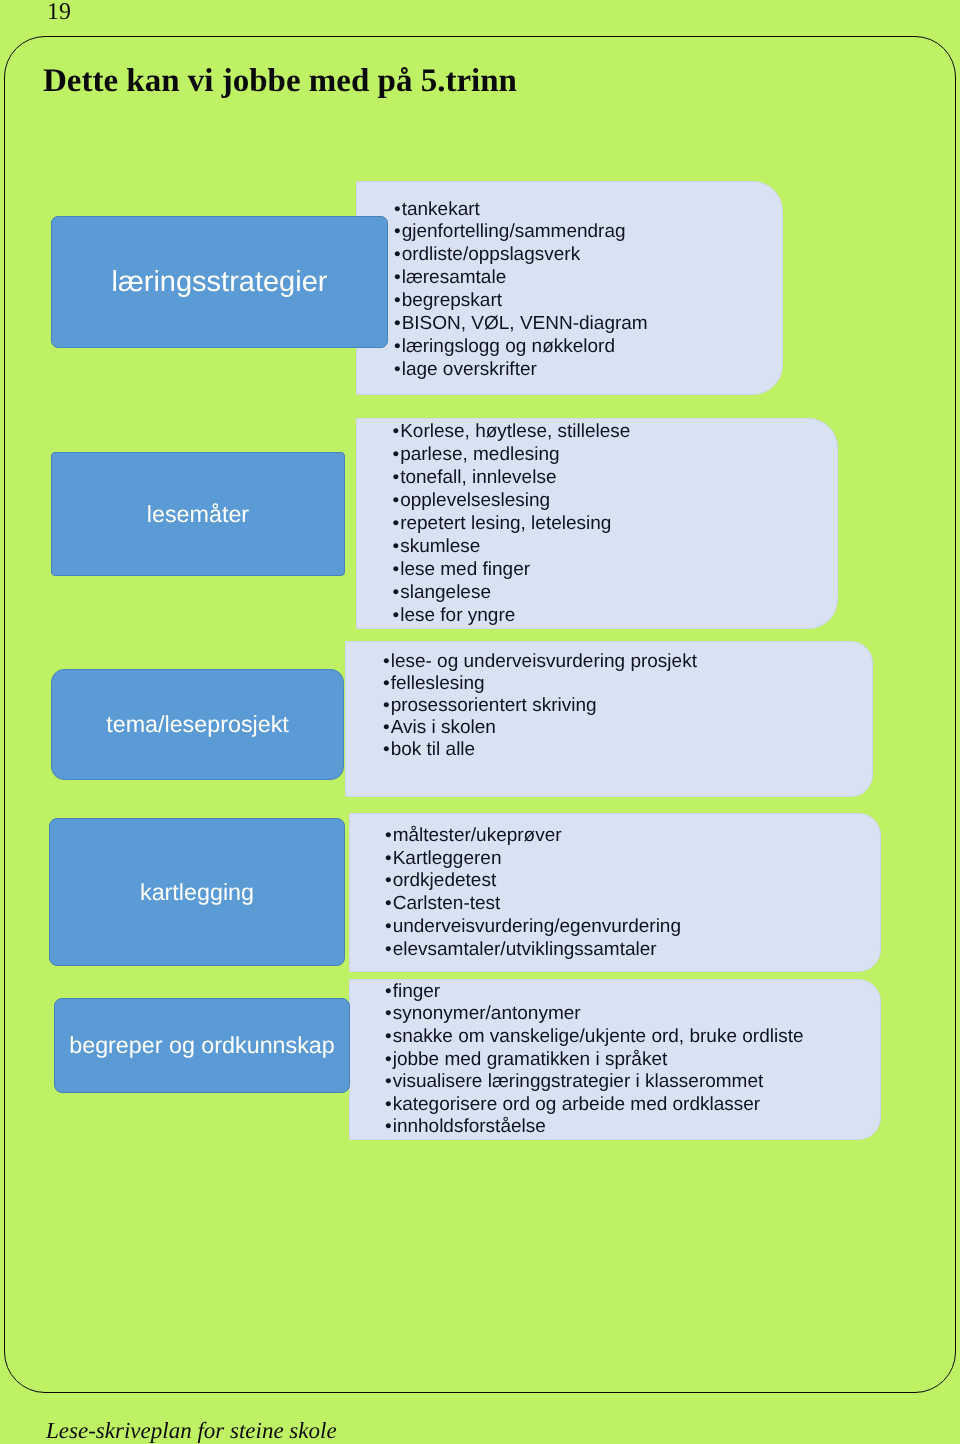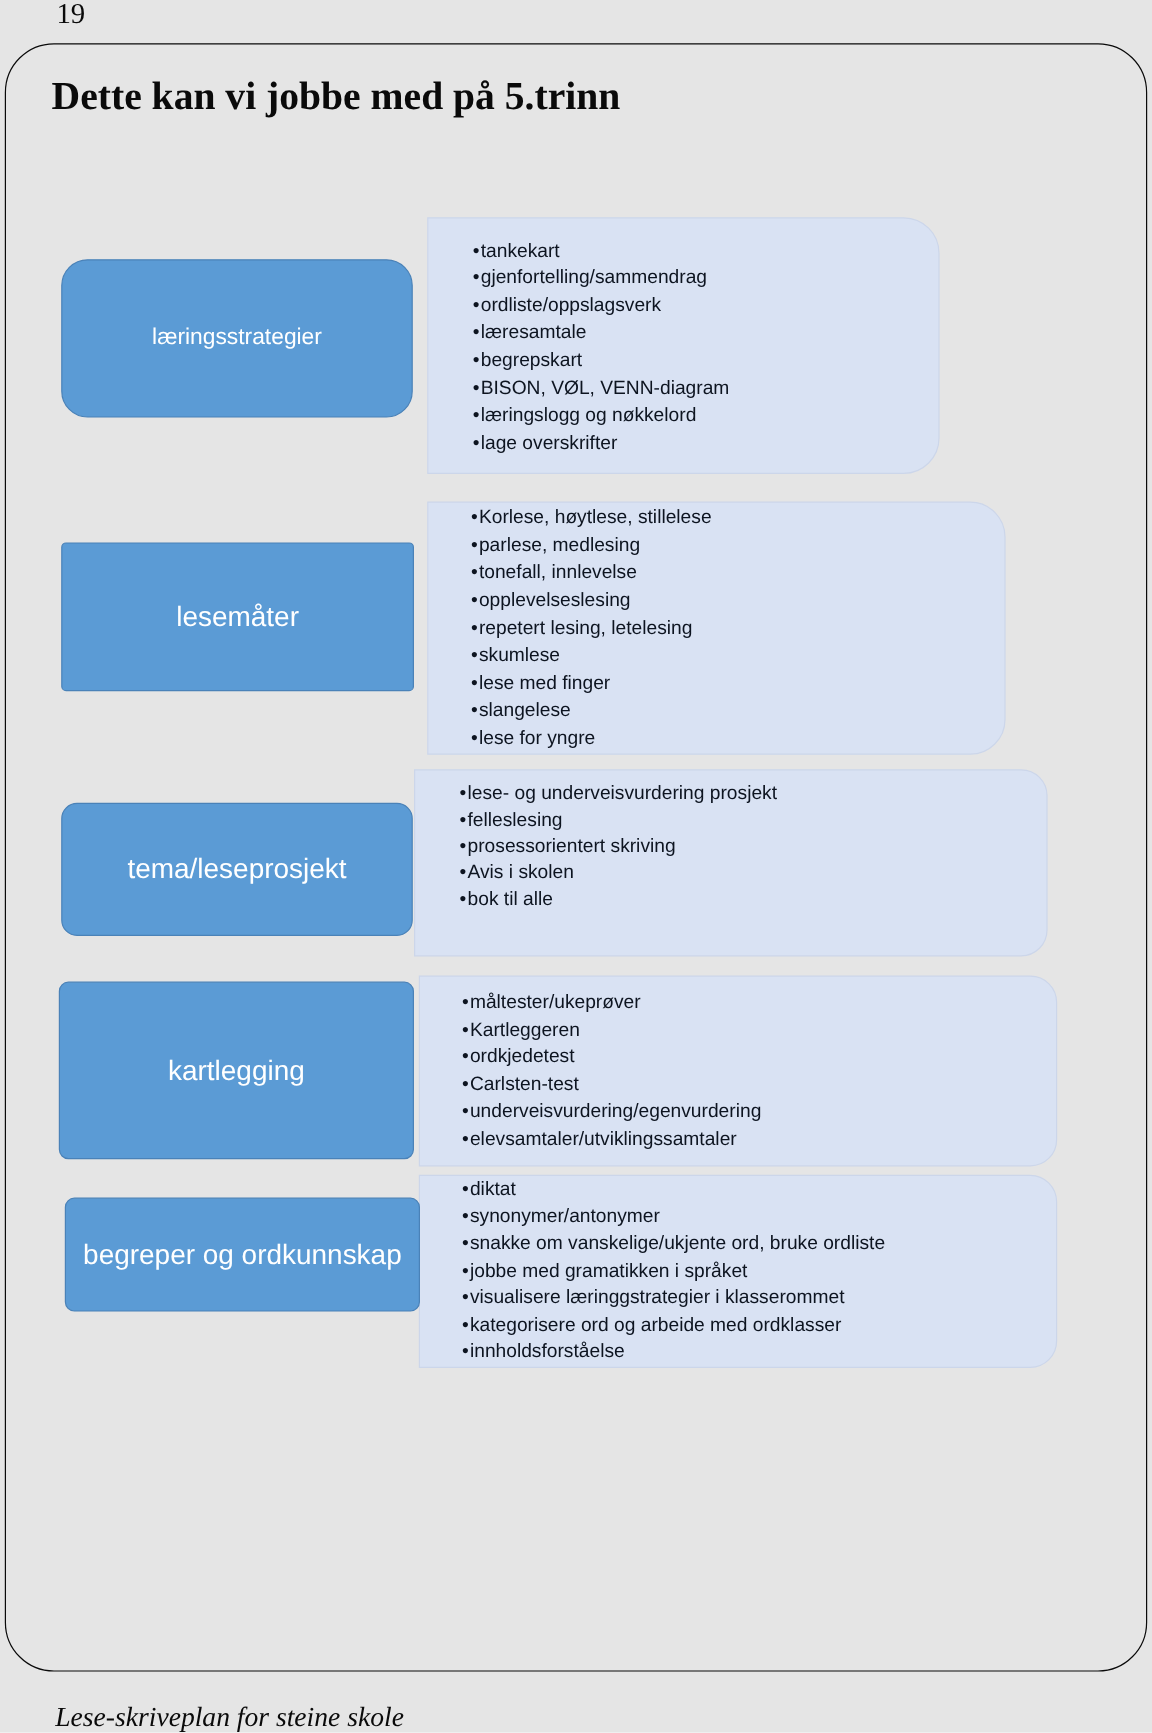--- a/index.html
+++ b/index.html
@@ -1,19 +1,19 @@
 <!DOCTYPE html>
 <html><head>
 <meta charset="utf-8">
 <style>
   html,body{margin:0;padding:0;background:#ffffff;}
   body{width:960px;height:1444px;font-family:"Liberation Sans",sans-serif;overflow:hidden;
        -webkit-font-smoothing:antialiased;text-rendering:geometricPrecision;}
 
-  .page{position:relative;width:960px;height:1444px;background:#e5e5e5;}
+  .page{position:relative;width:960px;height:1444px;background:#bef264;}
 
   .page-number{position:absolute;left:47px;top:-2.3px;font-family:"Liberation Serif",serif;
                font-size:24px;line-height:28px;color:#0a0a0a;}
 
   .frame{position:absolute;left:4px;top:35.5px;width:952px;height:1357px;
          border:1.6px solid #0a0a0a;border-radius:41px;box-sizing:border-box;}
 
   .title{position:absolute;left:43px;top:65px;font-family:"Liberation Serif",serif;
          font-weight:bold;font-size:33px;line-height:32px;color:#0a0a0a;}
 
@@ -23,27 +23,27 @@
   
   .lightbox{position:absolute;background:#d9e2f3;border:0.8px solid #ccd6ea;
             border-radius:0 30px 30px 0;box-sizing:border-box;}
 
   
   .bluebox{position:absolute;background:#5b9bd5;border:1px solid #4a82b8;border-radius:17px;
            box-sizing:border-box;display:flex;align-items:center;justify-content:center;
            color:#ffffff;white-space:nowrap;font-size:23.3px;}
 
   
-  .bullets{position:absolute;font-size:16px;color:#0d1420;}
+  .bullets{position:absolute;font-size:19px;color:#0d1420;}
   .bullets .bi{white-space:nowrap;}
   .bullets .bi:before{content:"\2022";padding-right:1px;}
 
   
   #panel-1{left:356px;top:181px;width:427px;height:214px;border-radius:0 30px 30px 0;}
-  #cap-1  {left:51px; top:216px;width:293px;height:132px;font-size:19px;border-radius:22px;}
+  #cap-1  {left:51px; top:216px;width:337px;height:132px;font-size:29px;border-radius:7px;}
   #list-1 {left:394px;top:198.5px;line-height:22.93px;}
 
   #panel-2{left:356px;top:418px;width:482px;height:211px;border-radius:0 29.5px 29.5px 0;}
   #cap-2  {left:51px; top:452px;width:294px;height:124px;border-radius:4px;}
   #list-2 {left:392.5px;top:419.8px;line-height:23.08px;}
 
   #panel-3{left:345px;top:641px;width:528px;height:156px;border-radius:0 22px 22px 0;}
   #cap-3  {left:51px; top:669px;width:293px;height:111px;border-radius:13.2px;}
   #list-3 {left:383px;top:651.4px;line-height:21.9px;}
 
@@ -118,21 +118,21 @@
       <div class="bi">Carlsten-test</div>
       <div class="bi">underveisvurdering/egenvurdering</div>
       <div class="bi">elevsamtaler/utviklingssamtaler</div>
     </div>
 
   <div class="lightbox" id="panel-5"></div>
   <div class="bluebox" id="cap-5">
       <span>begreper og ordkunnskap</span>
     </div>
   <div class="bullets" id="list-5">
-      <div class="bi">diktat</div>
+      <div class="bi">finger</div>
       <div class="bi">synonymer/antonymer</div>
       <div class="bi">snakke om vanskelige/ukjente ord, bruke ordliste</div>
       <div class="bi">jobbe med gramatikken i språket</div>
       <div class="bi">visualisere læringgstrategier i klasserommet</div>
       <div class="bi">kategorisere ord og arbeide med ordklasser</div>
       <div class="bi">innholdsforståelse</div>
     </div>
 
   <div class="footer">Lese-skriveplan for steine skole</div>
 </div>

